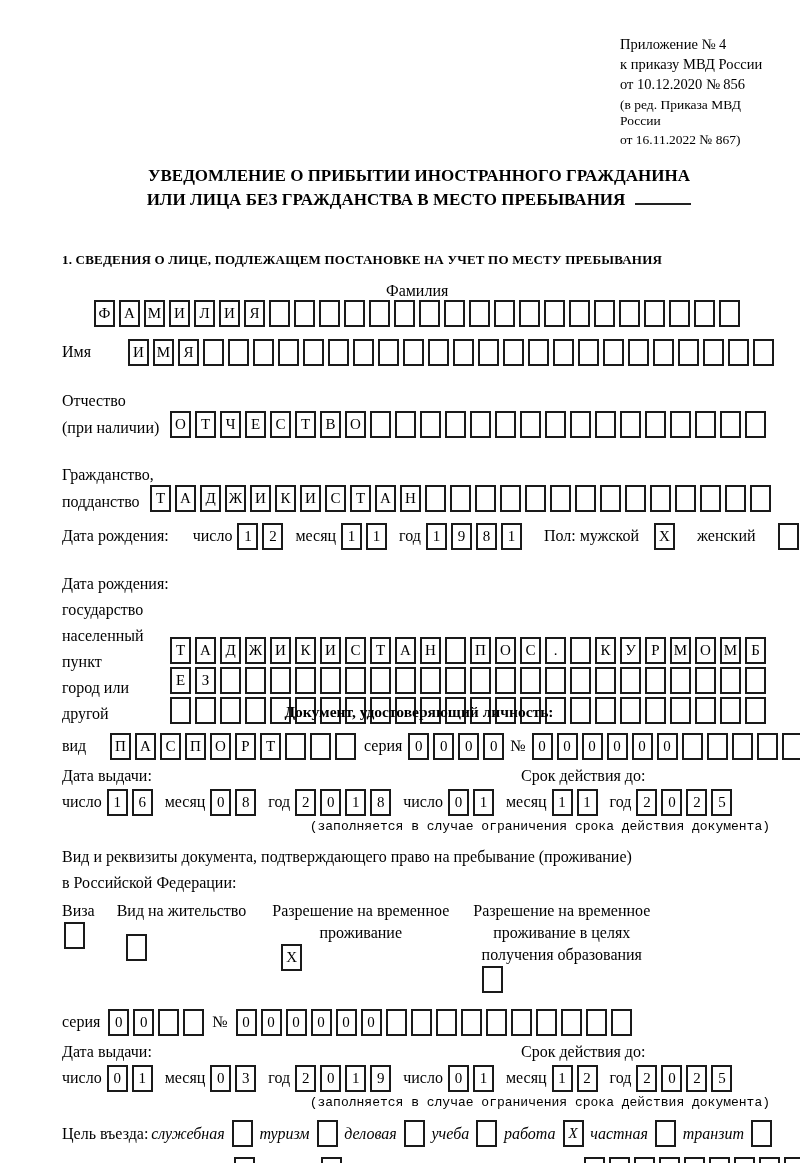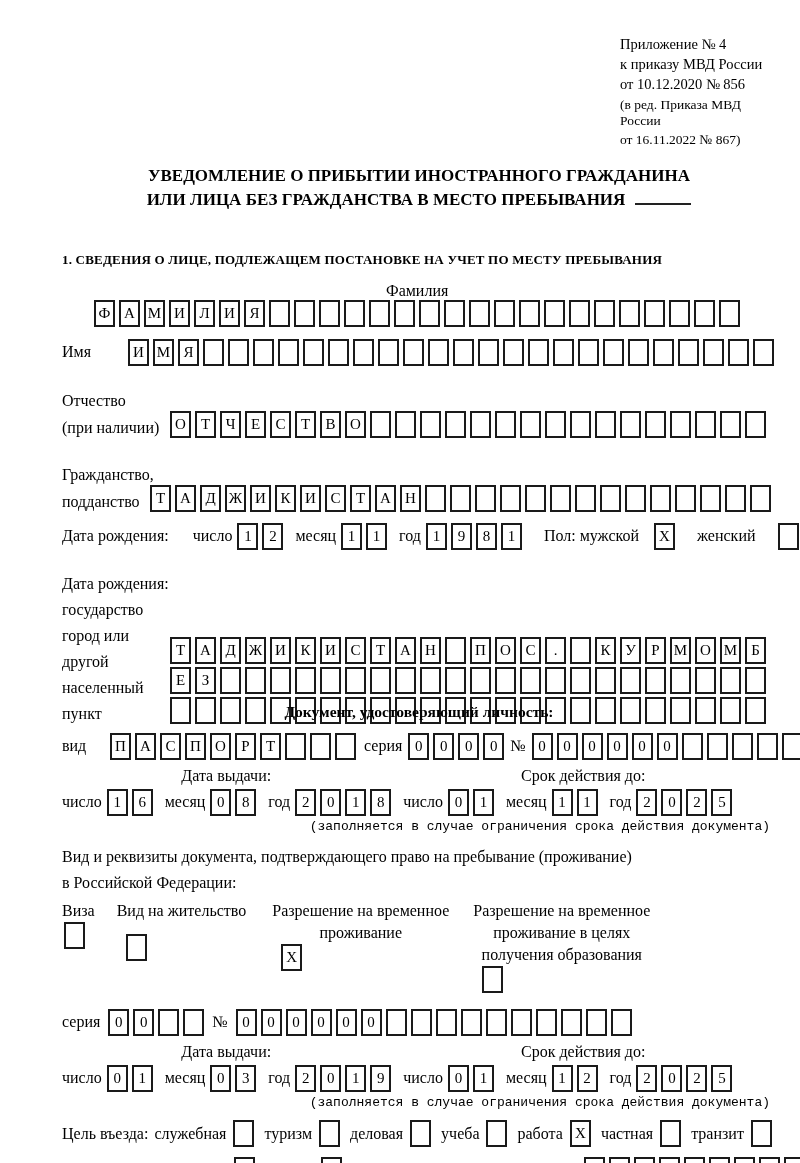--- a/index.html
+++ b/index.html
@@ -28,32 +28,32 @@
     font-size:15px; flex:none; background:#fff;
   }
   .lbl { flex:none; }
   .w66 { width:66px; } .w88 { width:88px; } .w108 { width:108px; } .w48 { width:48px; }
 
   .twocol { display:flex; align-items:flex-end; margin-top:20px; }
   .lblcol { flex:none; line-height:27px; }
   .cellcol .cells { margin-bottom:3px; }
 
   .dates-head { display:flex; margin-top:6px; }
-  .dates-head .h1 { width:46%; text-align:center; }
+  .dates-head .h1 { width:46%; text-align:left; }
   .dates-head .h2 { width:54%; text-align:center; }
   .dgroup { display:flex; align-items:center; }
   .dgroup .lbl { margin-right:5px; }
   .dgroup .cells { margin-right:8px; }
   .note { font-size:13px; text-align:right; padding-right:6px; margin-top:2px;font-family:Liberation Mono, monospace; }
 
   .opt { display:flex; align-items:flex-start;flex-direction:column; }
   .opt .olabel { white-space:pre-line; text-align:center; line-height:22px; }
   .opt .cells { margin-left:9px; margin-top:0; }
   .purpose { display:flex; align-items:center; justify-content:space-between; margin-top:10px; }
-  .purpose .pair { display:flex; align-items:center; }
+  .purpose .pair { display:flex; align-items:center;font-style:italic; }
   .purpose .pair .cells { margin-left:7px; }
 
   .center-bold { text-align:center; font-weight:bold; margin-top:6px; font-size:15.5px; }
   .intro { margin-top:10px; line-height:26px; }
   .mt6 { margin-top:6px;gap:10px; }
   .spacer { flex:1; }
 </style>
 </head>
 <body>
 
@@ -238,22 +238,22 @@
     <span class="lbl" style="margin-left:8px;">женский</span>
     <span class="cells" style="margin-left:12px;">
         <span class="cell"></span>
       </span>
   </div>
 
   <div class="twocol">
     <div class="lblcol w108" style="line-height:26px;">
       <div>Дата рождения:</div>
       <div>государство</div>
+      <div>населенный пункт</div>
       <div>город или другой</div>
-      <div>населенный пункт</div>
     </div>
     <div class="cellcol">
       <span class="cells">
           <span class="cell">Т</span>
           <span class="cell">А</span>
           <span class="cell">Д</span>
           <span class="cell">Ж</span>
           <span class="cell">И</span>
           <span class="cell">К</span>
           <span class="cell">И</span>

